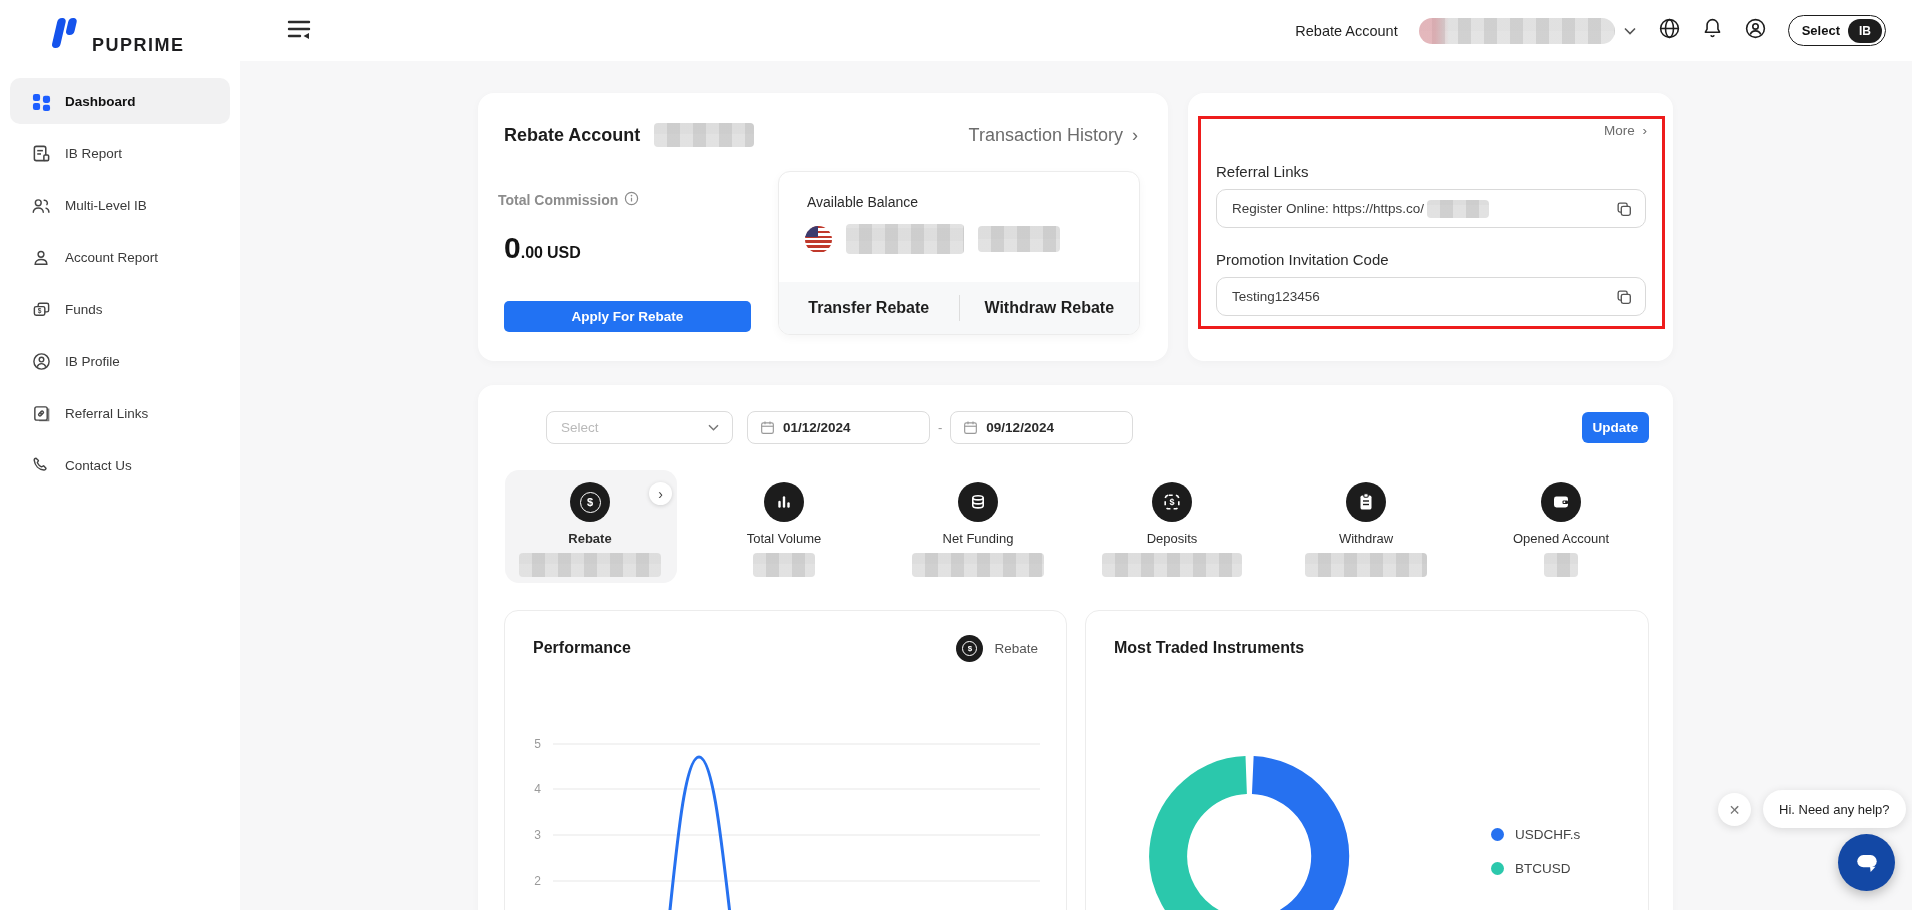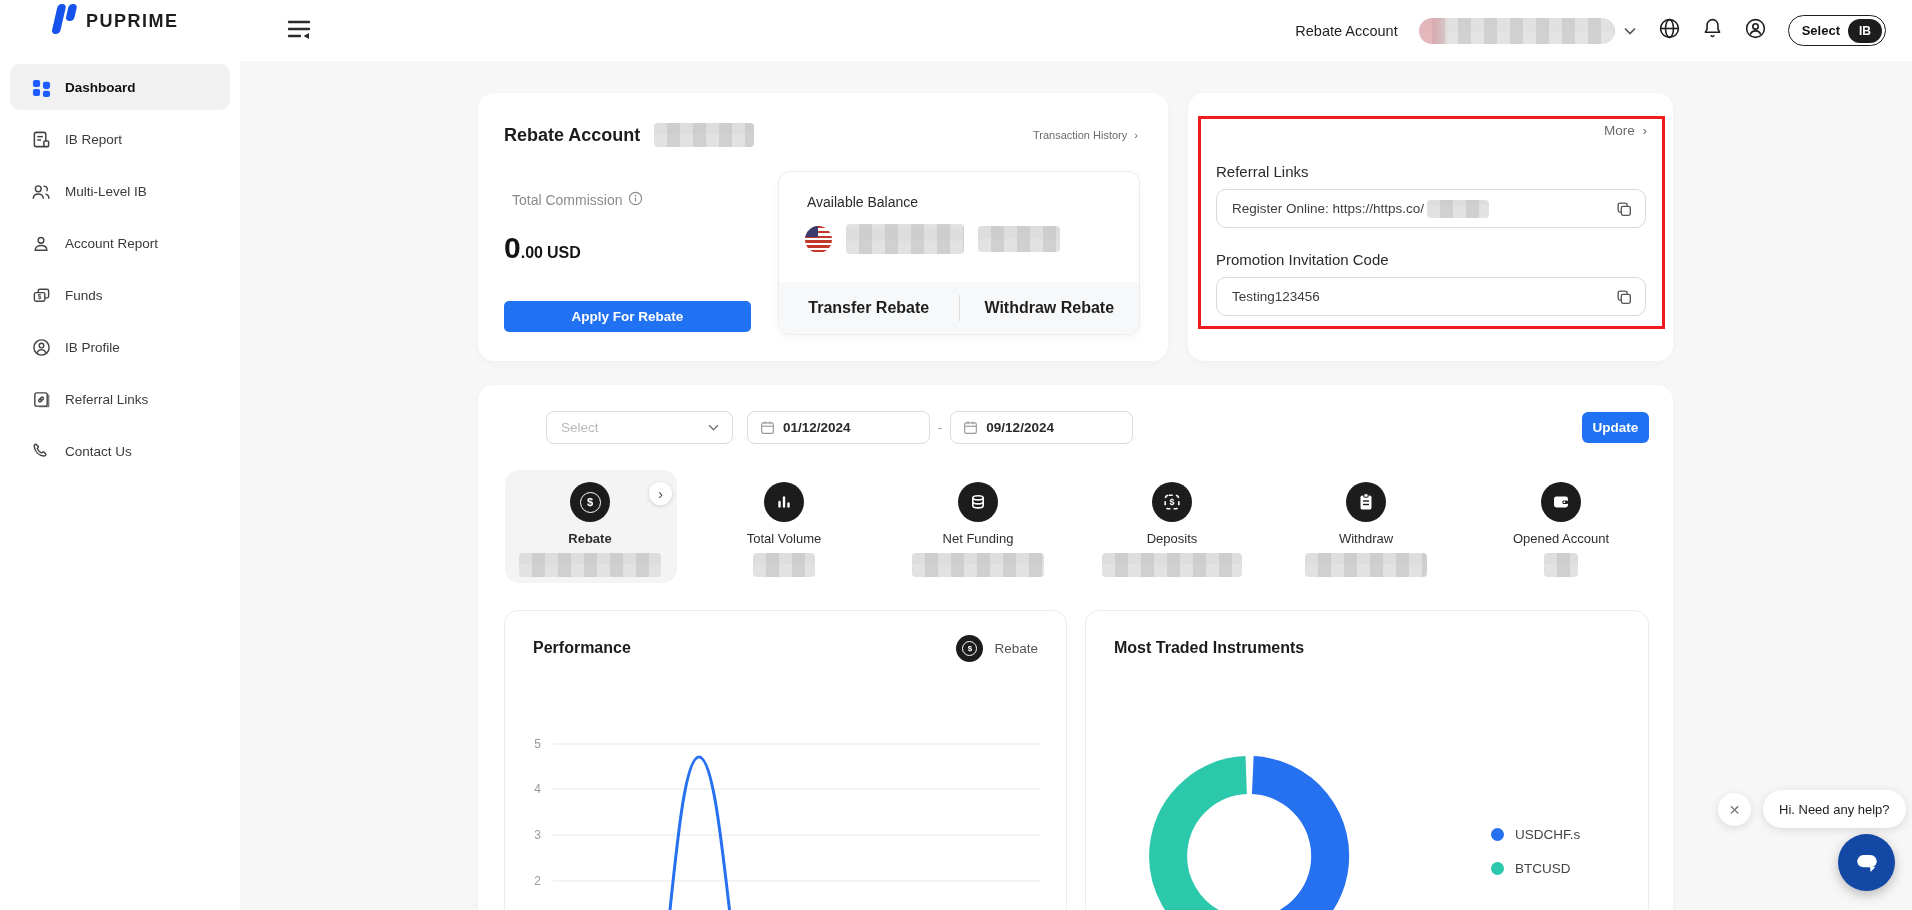--- a/index.html
+++ b/index.html
@@ -17,21 +17,21 @@
   }
   .mosaic.pink{
     background-image:
       linear-gradient(90deg, rgba(228,130,140,.45) 0 16px, rgba(0,0,0,0) 30px),
       repeating-linear-gradient(0deg, rgba(110,110,110,.10) 0 13px, rgba(150,150,150,.18) 13px 26px),
       repeating-linear-gradient(90deg,#f1f1f1 0 13px,#dcdcdc 13px 26px);
   }
 
   
   .sidebar{ position:absolute; left:0; top:0; width:240px; height:910px; background:#fff; z-index:5; }
-  .logo{ display:flex; align-items:center; gap:4px; padding:0 0 0 46px; }
+  .logo{ display:flex; align-items:flex-end; gap:10px; padding:14px 0 0 46px; }
   .logo-text{ font-size:18px; font-weight:bold; letter-spacing:1.5px; color:#1d1d1f; }
   .nav{ padding:22px 10px 0 10px;text-align:right; }
   .nav-item{ display:flex; align-items:center; gap:13px; height:46px; margin-bottom:6px;
     padding:0 8px 0 20px; border-radius:10px; cursor:pointer; color:#3a3a3a; font-size:13.5px; }
   .nav-item.active{ background:#f1f1f2; color:#111; font-weight:bold; }
   .nav-icon{ width:22px; height:22px; display:flex; align-items:center; justify-content:center; }
 
   
   .topbar{ position:absolute; left:240px; top:0; right:0; height:61px; background:#fff;
     display:flex; align-items:center; }
@@ -47,21 +47,21 @@
 
   
   .card{ position:absolute; background:#fff; border-radius:16px; box-shadow:0 2px 8px rgba(0,0,0,.03); }
   #card-rebate{ left:478px; top:93px; width:690px; height:268px; }
   #card-referral{ left:1188px; top:93px; width:485px; height:268px; }
   #card-main{ left:478px; top:385px; width:1195px; height:620px; }
 
   
   .rc-head{ display:flex; align-items:center; padding:30px 30px 0 26px; }
   .rc-title{ font-size:18px; font-weight:bold; color:#1c1c1c; }
-  .rc-link{ margin-left:auto; font-size:11px; color:#6c6c6c; cursor:pointer; }
+  .rc-link{ margin-left:auto; font-size:18px; color:#6c6c6c; cursor:pointer; }
   .muted-label{ font-size:14px; color:#8c8c8c; display:flex; align-items:center; gap:6px; }
   .amount{ position:absolute; left:26px; top:138px; color:#141414; }
   .amount .int{ font-size:30px; font-weight:bold; }
   .amount .dec{ font-size:16px; font-weight:bold; }
   .amount .cur{ font-size:16px; font-weight:bold; margin-left:4px; }
   .btn-blue{ background:#2172f3; color:#fff; border:none; border-radius:5px; cursor:pointer;
     font-family:"Liberation Sans", sans-serif; font-weight:bold; }
   #apply-btn{ position:absolute; left:26px; top:208px; width:247px; height:31px; font-size:13.5px; }
   .balance-card{ position:absolute; left:300px; top:78px; width:362px; height:164px;
     background:#fff; border:1px solid #ececec; border-radius:12px; box-shadow:0 3px 10px rgba(0,0,0,.04); overflow:hidden; }
@@ -284,21 +284,21 @@
 
 <div class="card" id="card-rebate">
   <div class="rc-head">
     <span class="rc-title">Rebate Account</span>
     <span class="mosaic" style="width:100px;height:24px;margin-left:14px;"></span>
     <span class="rc-link">
       <span>Transaction History</span>
       <span style="margin-left:4px;">›</span>
     </span>
   </div>
-  <div class="muted-label" style="position:absolute;left:34px;top:98px;">
+  <div class="muted-label" style="position:absolute;left:20px;top:98px;font-weight:bold;">
     <span>Total Commission</span>
     <span>
       <svg width="15" height="15" viewBox="0 0 16 16" fill="none" stroke="#8c8c8c" stroke-width="1.3">
         <circle cx="8" cy="8" r="6.5"></circle>
           <line x1="8" y1="7.2" x2="8" y2="11.2"></line>
           <circle cx="8" cy="4.9" r=".9" fill="#8c8c8c" stroke="none"></circle>
       </svg></span>
   </div>
   <div class="amount">
     <span class="int">0</span><span class="dec">.00</span><span class="cur">USD</span>

